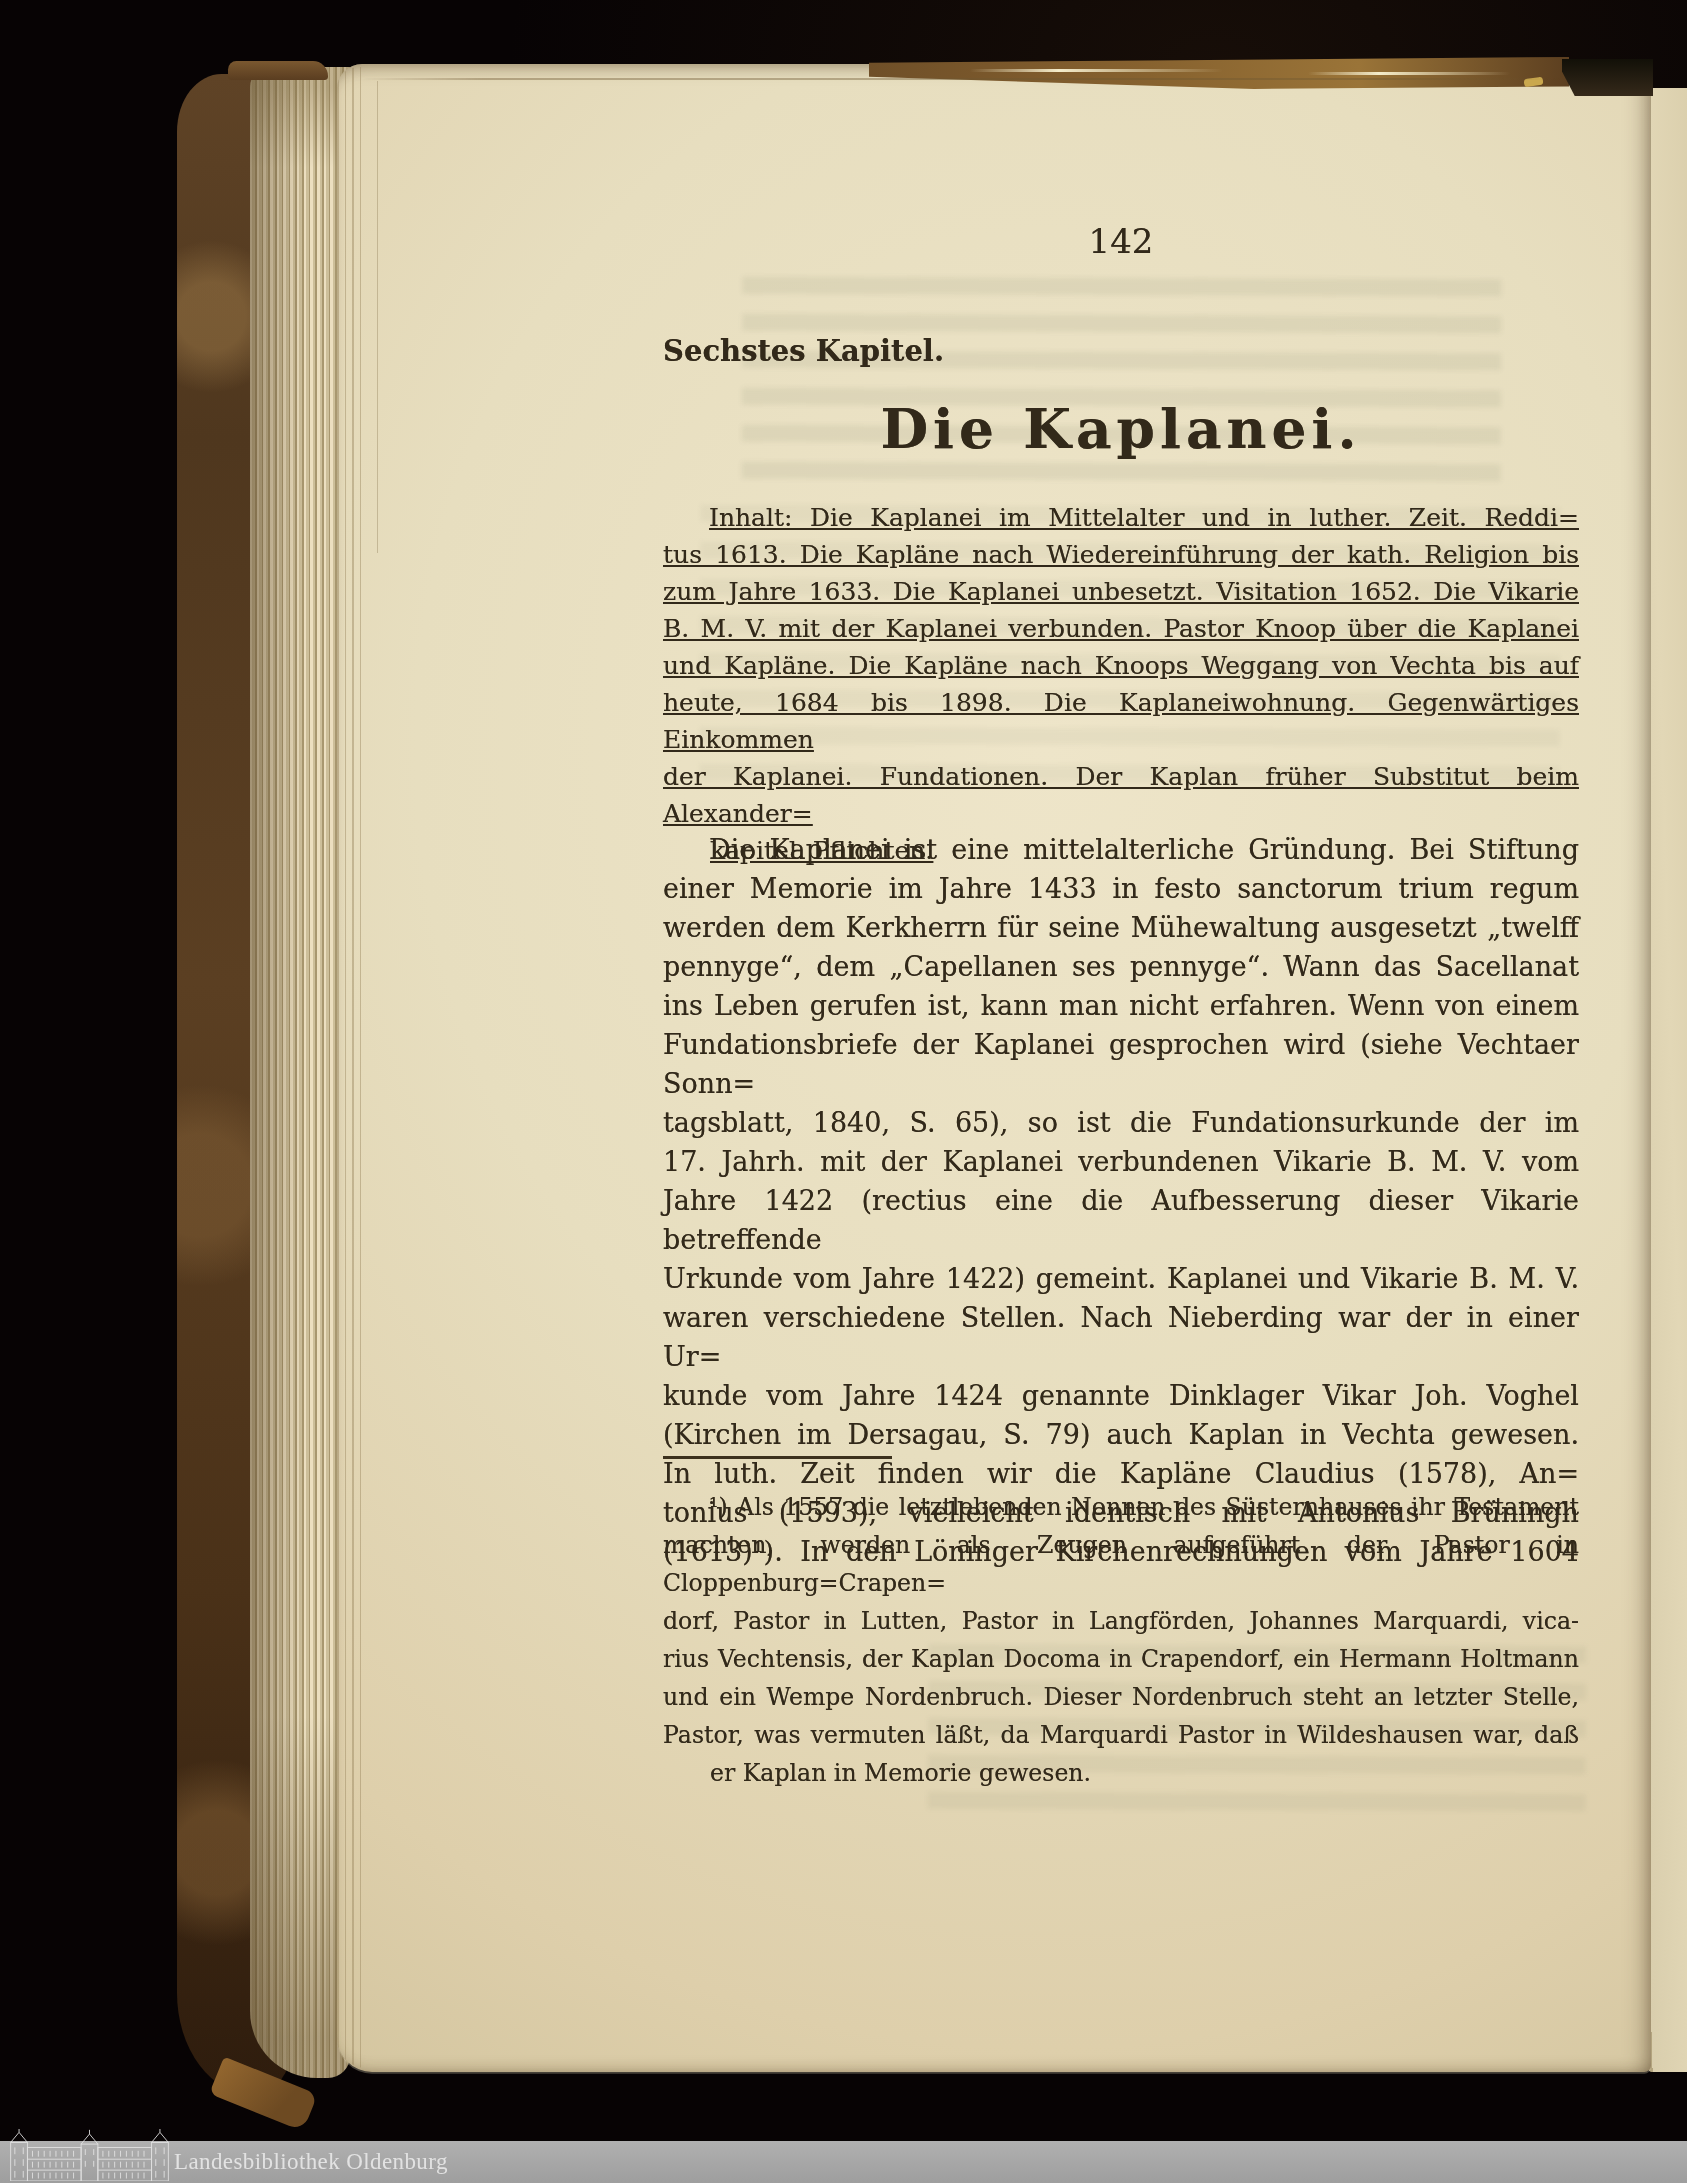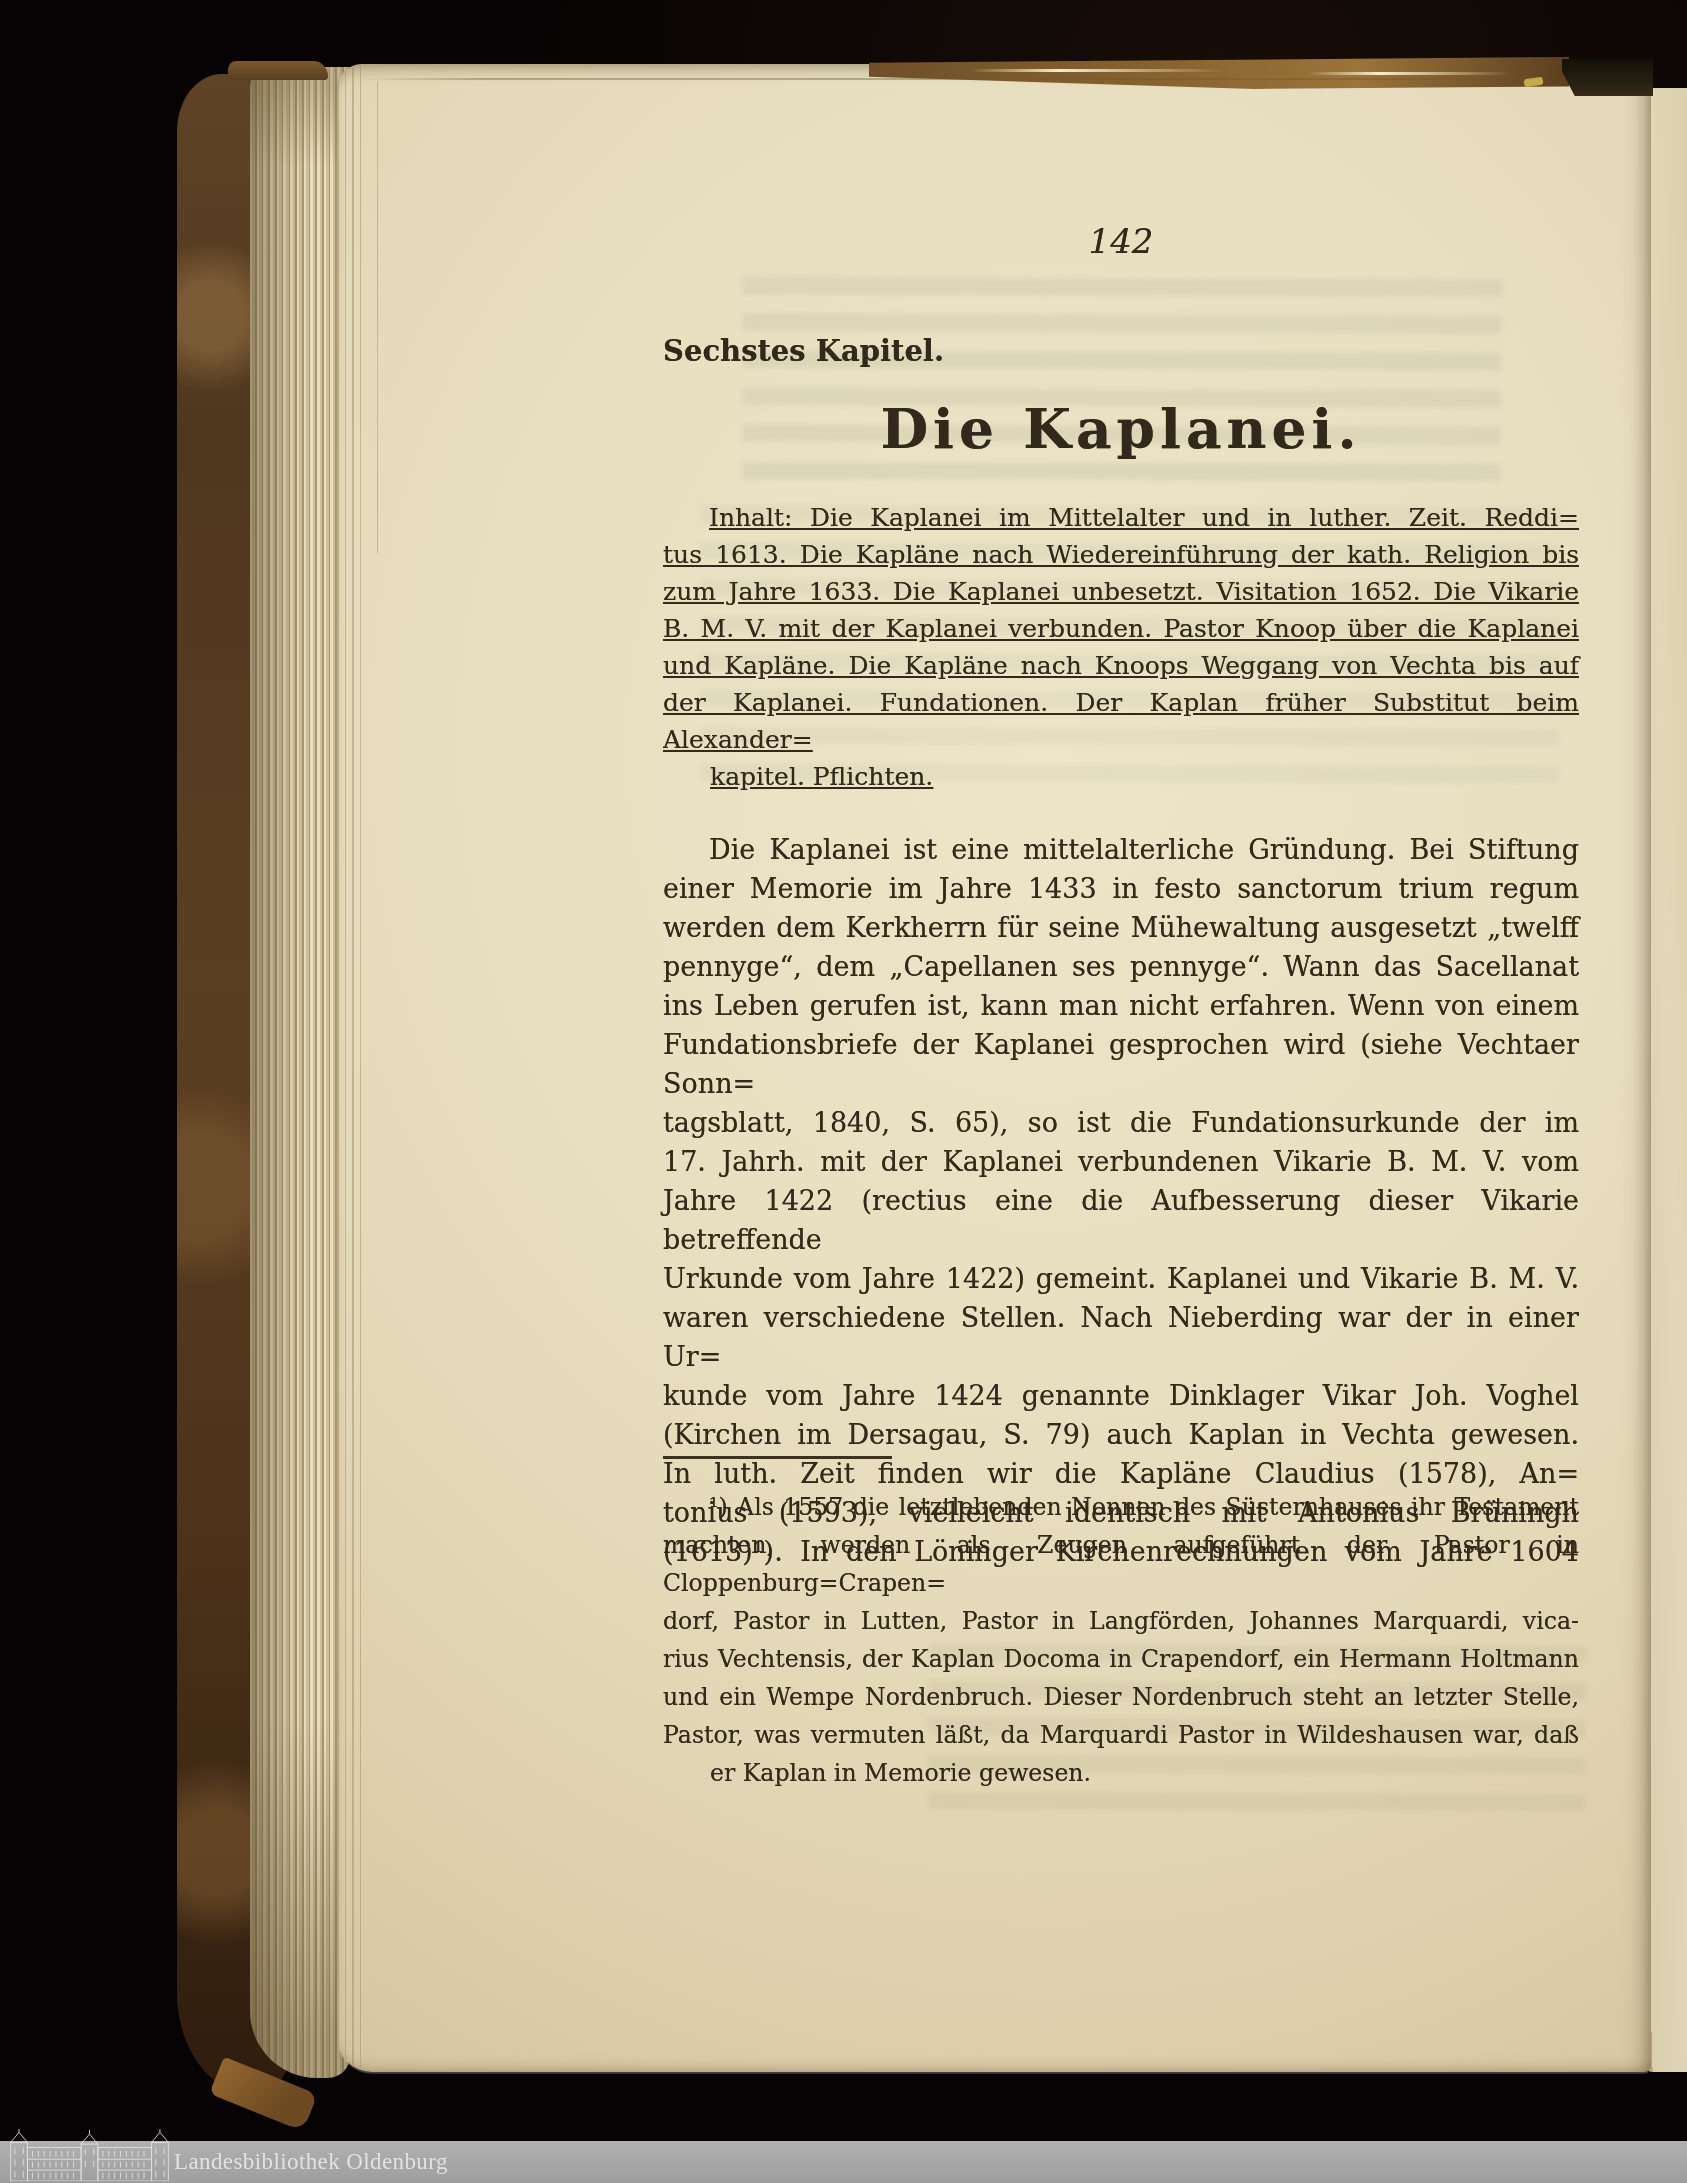--- a/index.html
+++ b/index.html
@@ -86,21 +86,21 @@
     z-index:4;filter:blur(2.5px);transform:rotate(.2deg);
     background:repeating-linear-gradient(180deg, rgba(116,122,96,.15) 0 17px, rgba(0,0,0,0) 17px 37px);
   }
   .b1{left:742px;top:278px;width:759px;height:202px;opacity:.75;}
   .b2{left:700px;top:506px;width:860px;height:278px;opacity:.45;}
   .b3{left:928px;top:1645px;width:658px;height:177px;opacity:.6;}
 
   
   .ink{color:#32291a;z-index:5;text-shadow:0 0 0.5px rgba(50,41,26,.7);}
   .tcol{left:663px;width:916px;}
-  .pagenum{top:221px;text-align:center;font-size:34px;font-style:italic;}
+  .pagenum{top:221px;text-align:center;font-size:34px;}
   .chapter{top:334px;font-size:29px;font-weight:bold;}
   .title{top:396px;text-align:center;font-size:55px;font-weight:bold;letter-spacing:5px;}
   .block{left:663px;width:916px;}
   .inhalt{top:499px;font-size:25px;line-height:37px;text-decoration:underline;}
   .bodytx{top:830px;font-size:27px;line-height:39px;}
   .footnote{top:1488px;font-size:23.6px;line-height:38px;}
   .ln{text-align:justify;text-align-last:justify;white-space:normal;}
   .ln.first{padding-left:46px;}
   .ln.last{text-align-last:left;margin-left:47px;}
   .fnrule{left:663px;top:1456px;width:229px;height:2.5px;background:#3c311d;z-index:5;}
@@ -141,20 +141,21 @@
   <div class="abs ink tcol pagenum">142</div>
   <div class="abs ink tcol chapter">Sechstes Kapitel.</div>
   <div class="abs ink tcol title">Die Kaplanei.</div>
 
   <div class="abs ink block inhalt">
     <div class="ln first">Inhalt: Die Kaplanei im Mittelalter und in luther. Zeit. Reddi=</div>
     <div class="ln">tus 1613. Die Kapläne nach Wiedereinführung der kath. Religion bis</div>
     <div class="ln">zum Jahre 1633. Die Kaplanei unbesetzt. Visitation 1652. Die Vikarie</div>
     <div class="ln">B. M. V. mit der Kaplanei verbunden. Pastor Knoop über die Kaplanei</div>
     <div class="ln">und Kapläne. Die Kapläne nach Knoops Weggang von Vechta bis auf</div>
+    <div class="ln">heute, 1684 bis 1898. Die Kaplaneiwohnung. Gegenwärtiges Einkommen</div>
     <div class="ln">der Kaplanei. Fundationen. Der Kaplan früher Substitut beim Alexander=</div>
     <div class="ln last">kapitel. Pflichten.</div>
   </div>
 
   <div class="abs ink block bodytx">
     <div class="ln first">Die Kaplanei ist eine mittelalterliche Gründung. Bei Stiftung</div>
     <div class="ln">einer Memorie im Jahre 1433 in festo sanctorum trium regum</div>
     <div class="ln">werden dem Kerkherrn für seine Mühewaltung ausgesetzt „twelff</div>
     <div class="ln">pennyge“, dem „Capellanen ses pennyge“. Wann das Sacellanat</div>
     <div class="ln">ins Leben gerufen ist, kann man nicht erfahren. Wenn von einem</div>

